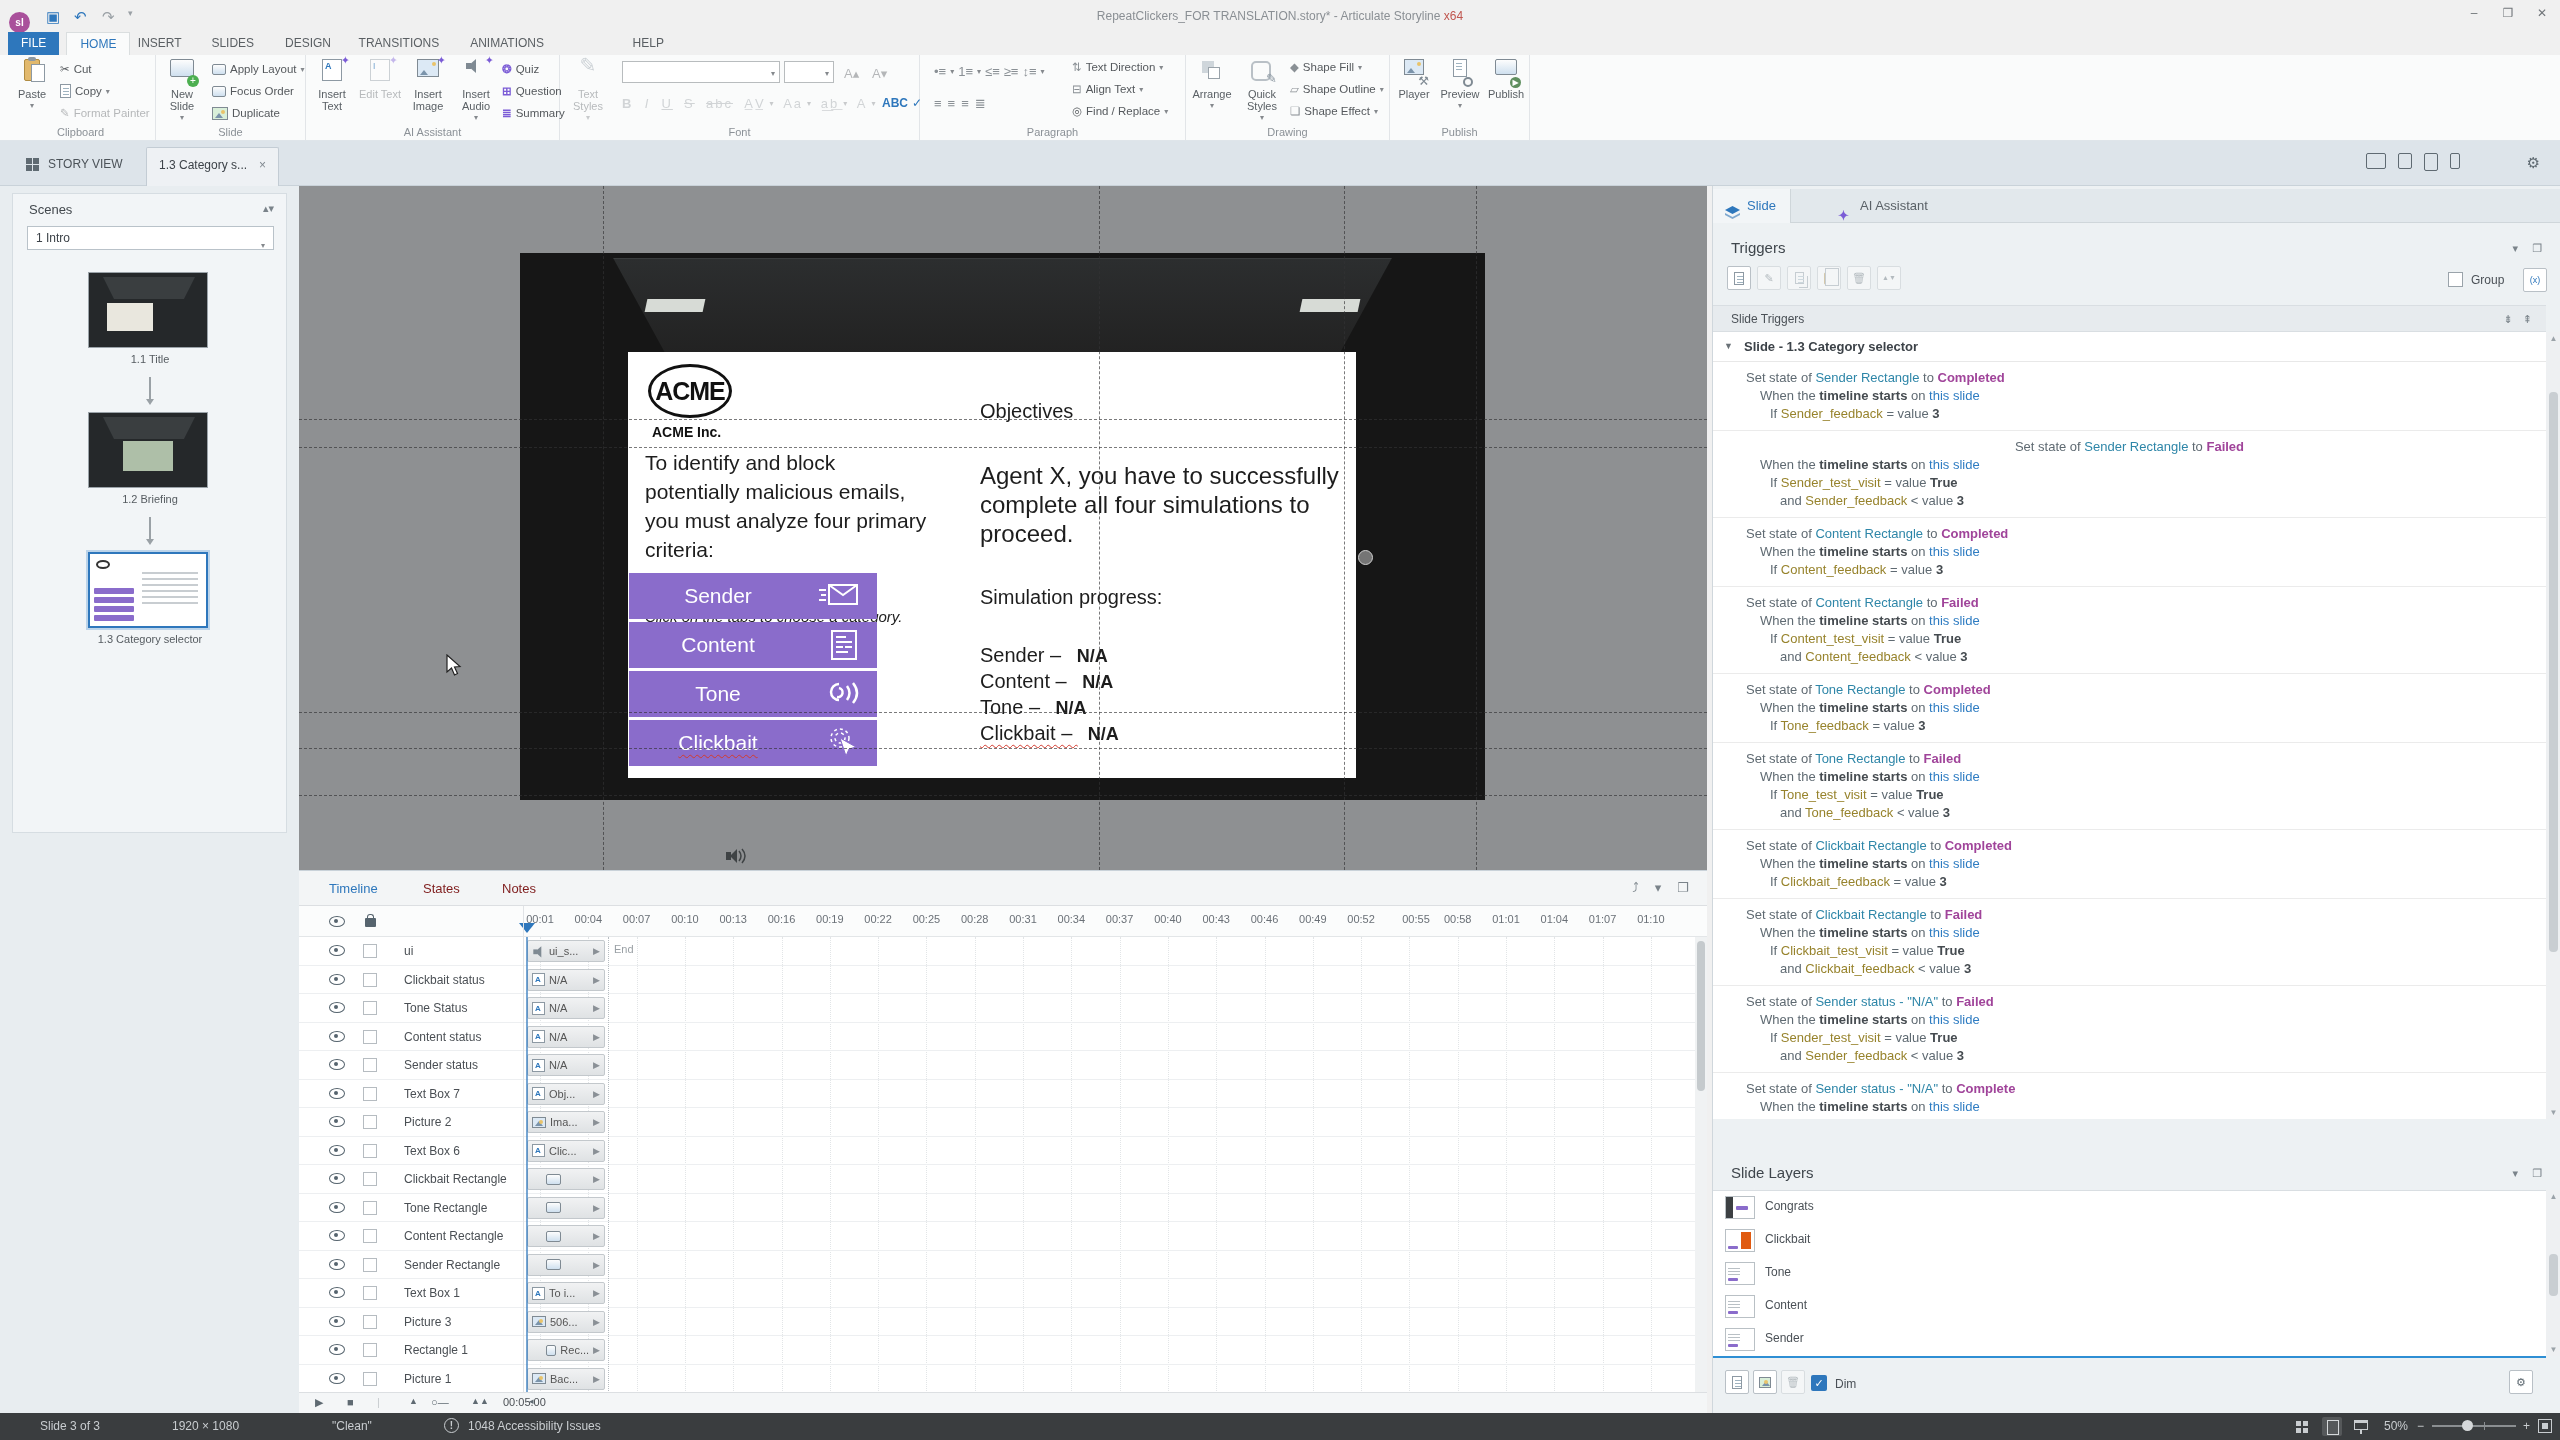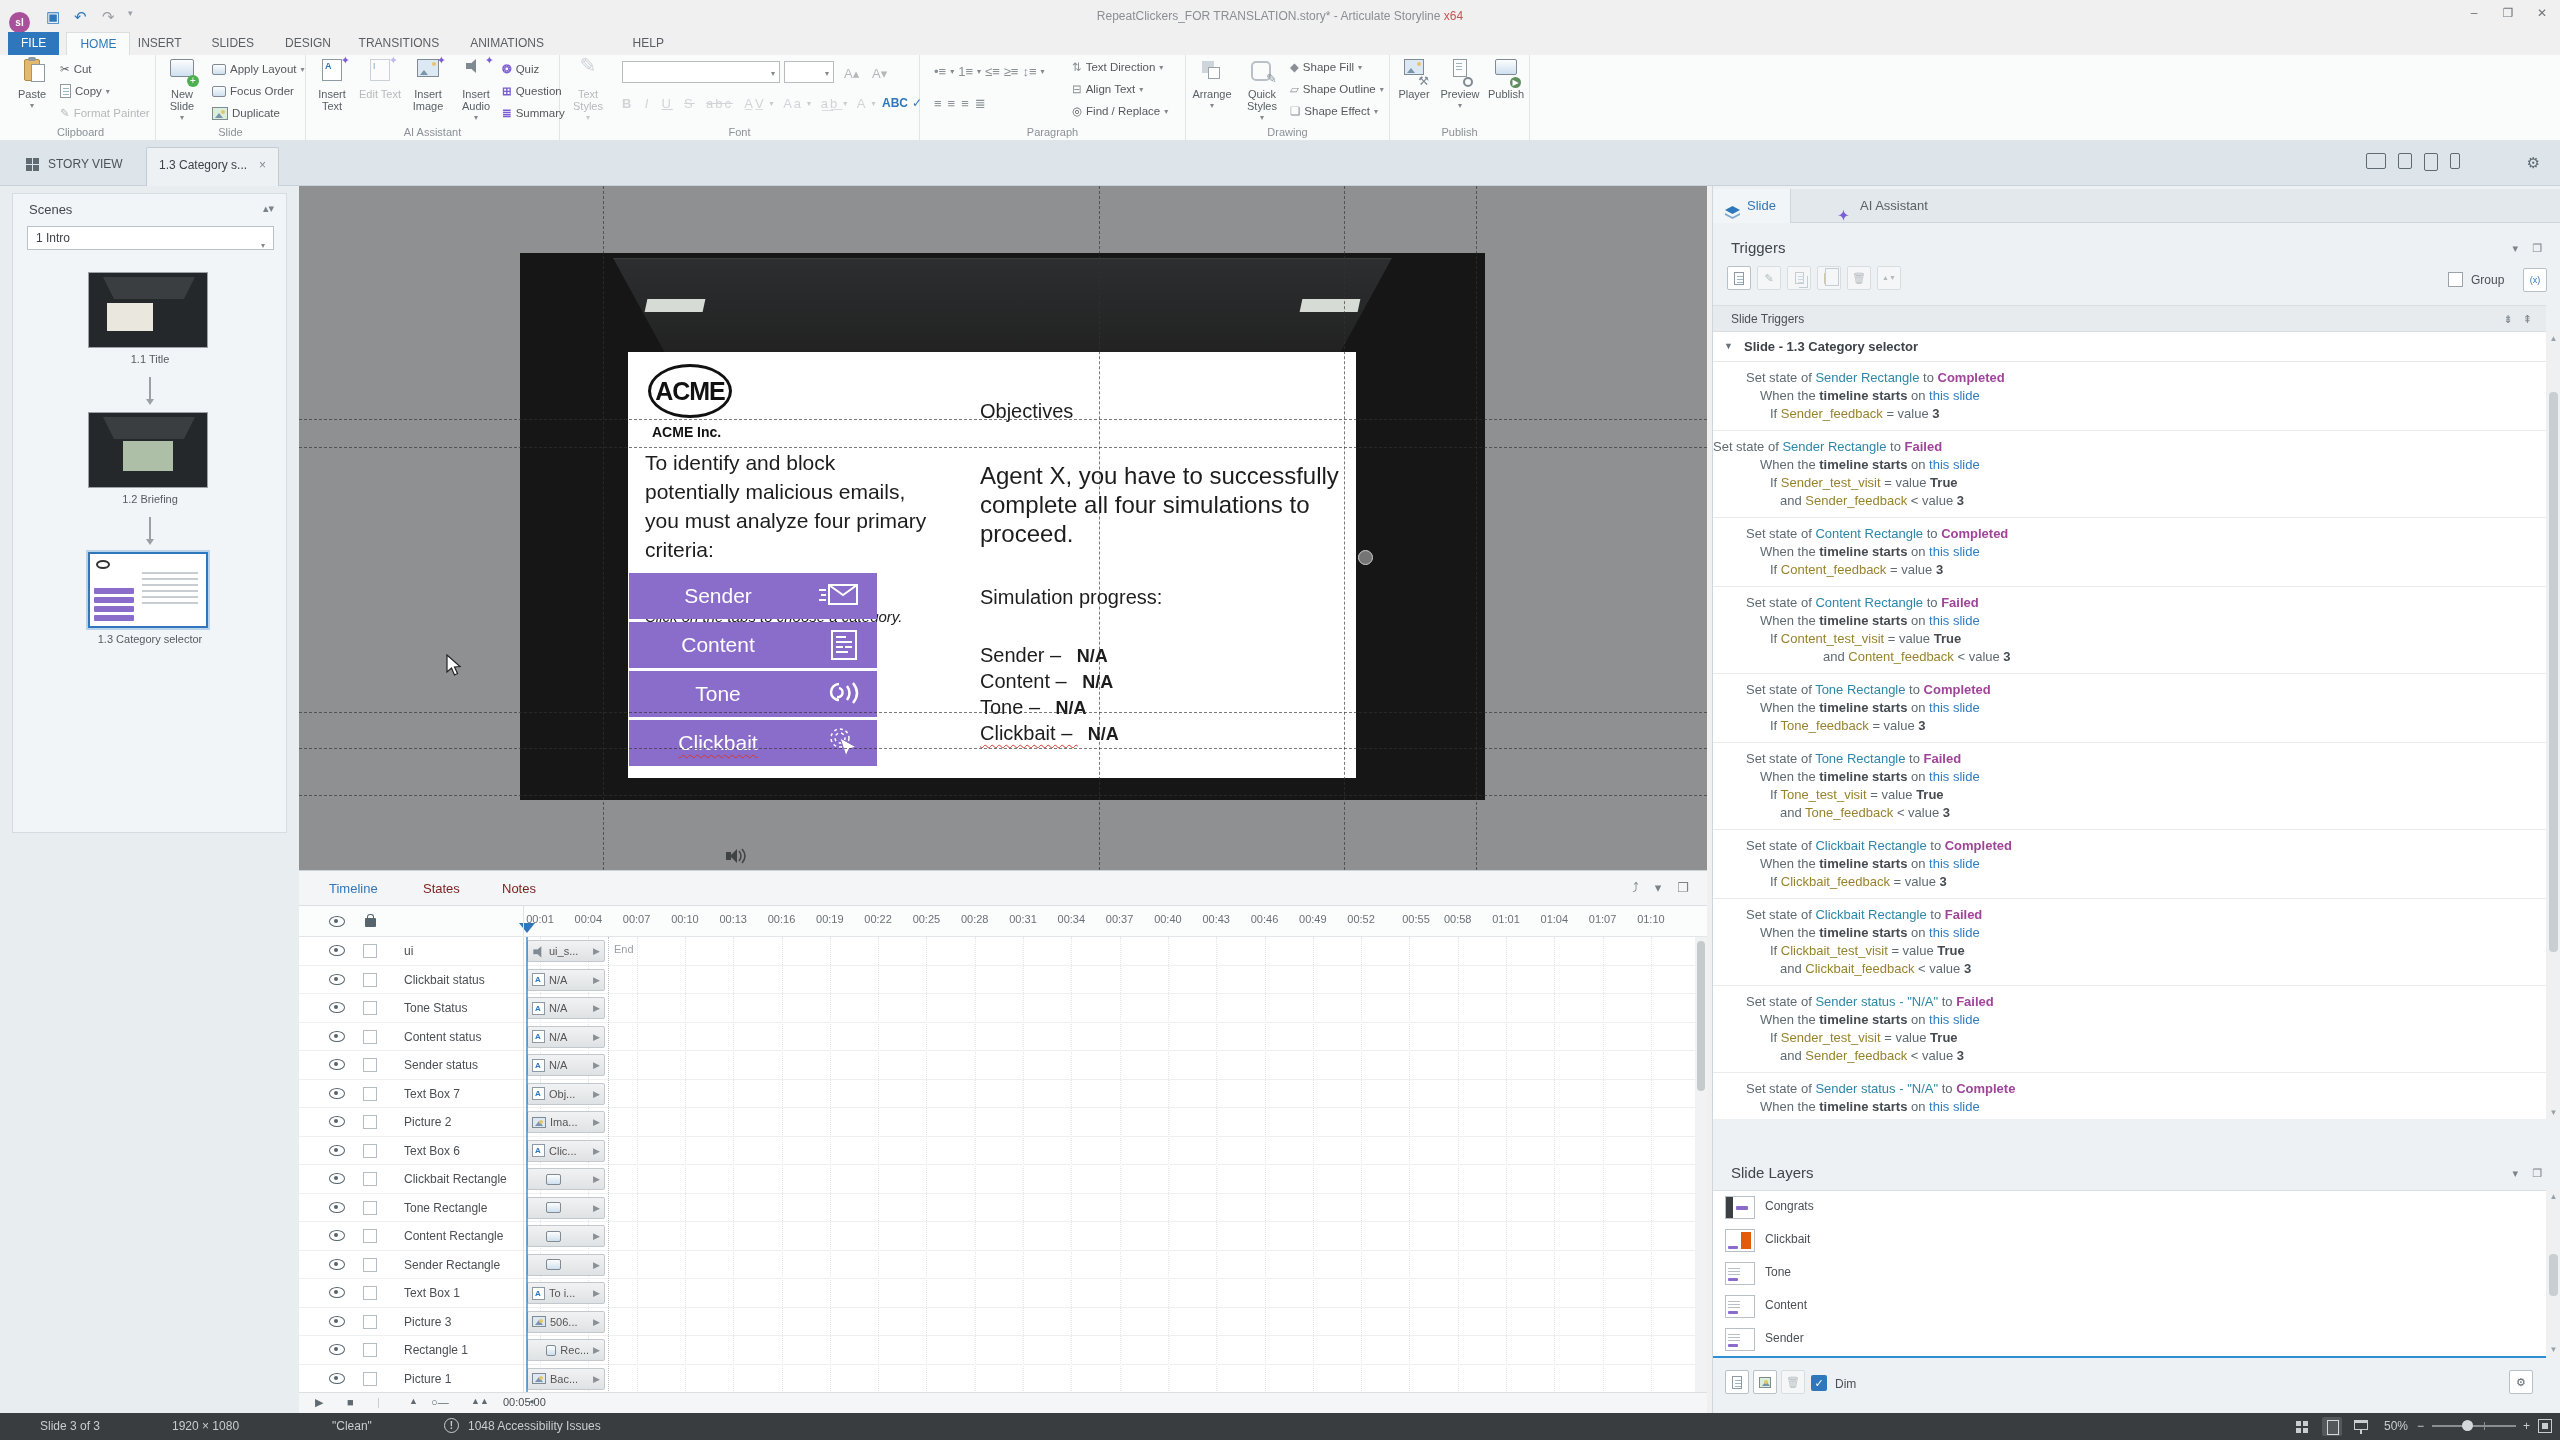--- a/index.html
+++ b/index.html
@@ -837,35 +837,35 @@
         <span class="car">▼</span>
         <span class="glbl">Slide - 1.3 Category selector</span>
       </div>
       <div id="trig-items">
           <div class="trig-item">
             <div class="trig-line" style="padding-left: 33px;"><span class="tseg-t">Set state of </span><span class="tseg-obj">Sender Rectangle</span><span class="tseg-t"> to </span><span class="tseg-state">Completed</span></div>
             <div class="trig-line" style="padding-left: 47px;"><span class="tseg-t">When the </span><span class="tseg-evt">timeline starts</span><span class="tseg-t"> on </span><span class="tseg-link">this slide</span></div>
             <div class="trig-line" style="padding-left: 57px;"><span class="tseg-t">If </span><span class="tseg-var">Sender_feedback</span><span class="tseg-t"> =  value </span><span class="tseg-val">3</span></div>
           </div>
           <div class="trig-item">
-            <div class="trig-line" style=""><span class="tseg-t">Set state of </span><span class="tseg-obj">Sender Rectangle</span><span class="tseg-t"> to </span><span class="tseg-state">Failed</span></div>
+            <div class="trig-line" style=" text-align: center;"><span class="tseg-t">Set state of </span><span class="tseg-obj">Sender Rectangle</span><span class="tseg-t"> to </span><span class="tseg-state">Failed</span></div>
             <div class="trig-line" style="padding-left: 47px;"><span class="tseg-t">When the </span><span class="tseg-evt">timeline starts</span><span class="tseg-t"> on </span><span class="tseg-link">this slide</span></div>
             <div class="trig-line" style="padding-left: 57px;"><span class="tseg-t">If </span><span class="tseg-var">Sender_test_visit</span><span class="tseg-t"> =  value </span><span class="tseg-val">True</span></div>
             <div class="trig-line" style="padding-left: 67px;"><span class="tseg-t">and </span><span class="tseg-var">Sender_feedback</span><span class="tseg-t"> &lt;  value </span><span class="tseg-val">3</span></div>
           </div>
           <div class="trig-item">
             <div class="trig-line" style="padding-left: 33px;"><span class="tseg-t">Set state of </span><span class="tseg-obj">Content Rectangle</span><span class="tseg-t"> to </span><span class="tseg-state">Completed</span></div>
             <div class="trig-line" style="padding-left: 47px;"><span class="tseg-t">When the </span><span class="tseg-evt">timeline starts</span><span class="tseg-t"> on </span><span class="tseg-link">this slide</span></div>
             <div class="trig-line" style="padding-left: 57px;"><span class="tseg-t">If </span><span class="tseg-var">Content_feedback</span><span class="tseg-t"> =  value </span><span class="tseg-val">3</span></div>
           </div>
           <div class="trig-item">
             <div class="trig-line" style="padding-left: 33px;"><span class="tseg-t">Set state of </span><span class="tseg-obj">Content Rectangle</span><span class="tseg-t"> to </span><span class="tseg-state">Failed</span></div>
             <div class="trig-line" style="padding-left: 47px;"><span class="tseg-t">When the </span><span class="tseg-evt">timeline starts</span><span class="tseg-t"> on </span><span class="tseg-link">this slide</span></div>
             <div class="trig-line" style="padding-left: 57px;"><span class="tseg-t">If </span><span class="tseg-var">Content_test_visit</span><span class="tseg-t"> =  value </span><span class="tseg-val">True</span></div>
-            <div class="trig-line" style="padding-left: 93px; margin-left: 17px;"><span class="tseg-t">and </span><span class="tseg-var">Content_feedback</span><span class="tseg-t"> &lt;  value </span><span class="tseg-val">3</span></div>
+            <div class="trig-line" style="padding-left: 67px;"><span class="tseg-t">and </span><span class="tseg-var">Content_feedback</span><span class="tseg-t"> &lt;  value </span><span class="tseg-val">3</span></div>
           </div>
           <div class="trig-item">
             <div class="trig-line" style="padding-left: 33px;"><span class="tseg-t">Set state of </span><span class="tseg-obj">Tone Rectangle</span><span class="tseg-t"> to </span><span class="tseg-state">Completed</span></div>
             <div class="trig-line" style="padding-left: 47px;"><span class="tseg-t">When the </span><span class="tseg-evt">timeline starts</span><span class="tseg-t"> on </span><span class="tseg-link">this slide</span></div>
             <div class="trig-line" style="padding-left: 57px;"><span class="tseg-t">If </span><span class="tseg-var">Tone_feedback</span><span class="tseg-t"> =  value </span><span class="tseg-val">3</span></div>
           </div>
           <div class="trig-item">
             <div class="trig-line" style="padding-left: 33px;"><span class="tseg-t">Set state of </span><span class="tseg-obj">Tone Rectangle</span><span class="tseg-t"> to </span><span class="tseg-state">Failed</span></div>
             <div class="trig-line" style="padding-left: 47px;"><span class="tseg-t">When the </span><span class="tseg-evt">timeline starts</span><span class="tseg-t"> on </span><span class="tseg-link">this slide</span></div>
             <div class="trig-line" style="padding-left: 57px;"><span class="tseg-t">If </span><span class="tseg-var">Tone_test_visit</span><span class="tseg-t"> =  value </span><span class="tseg-val">True</span></div>

